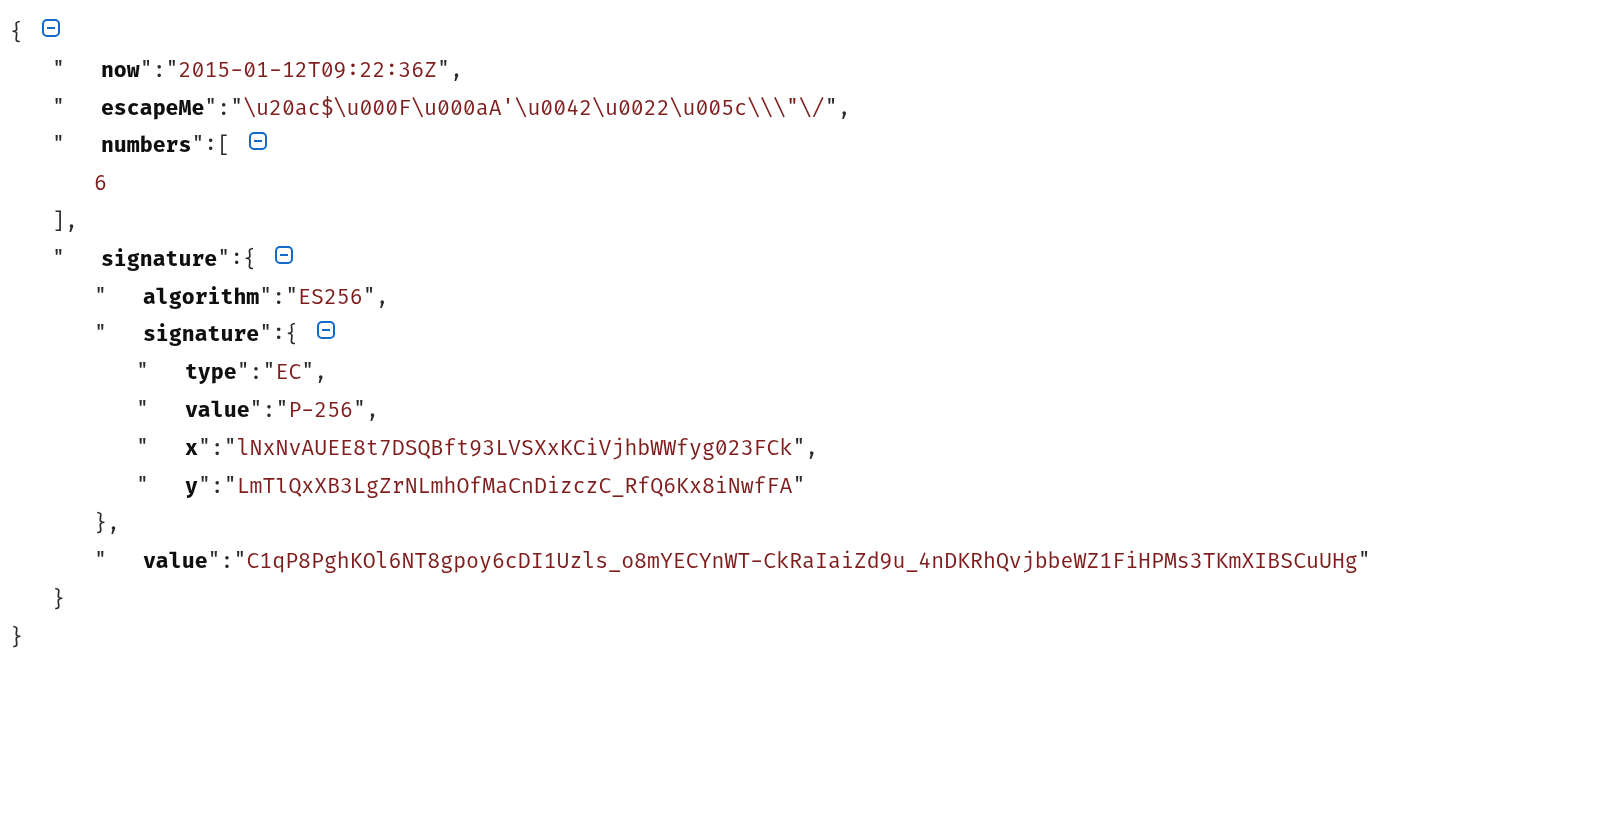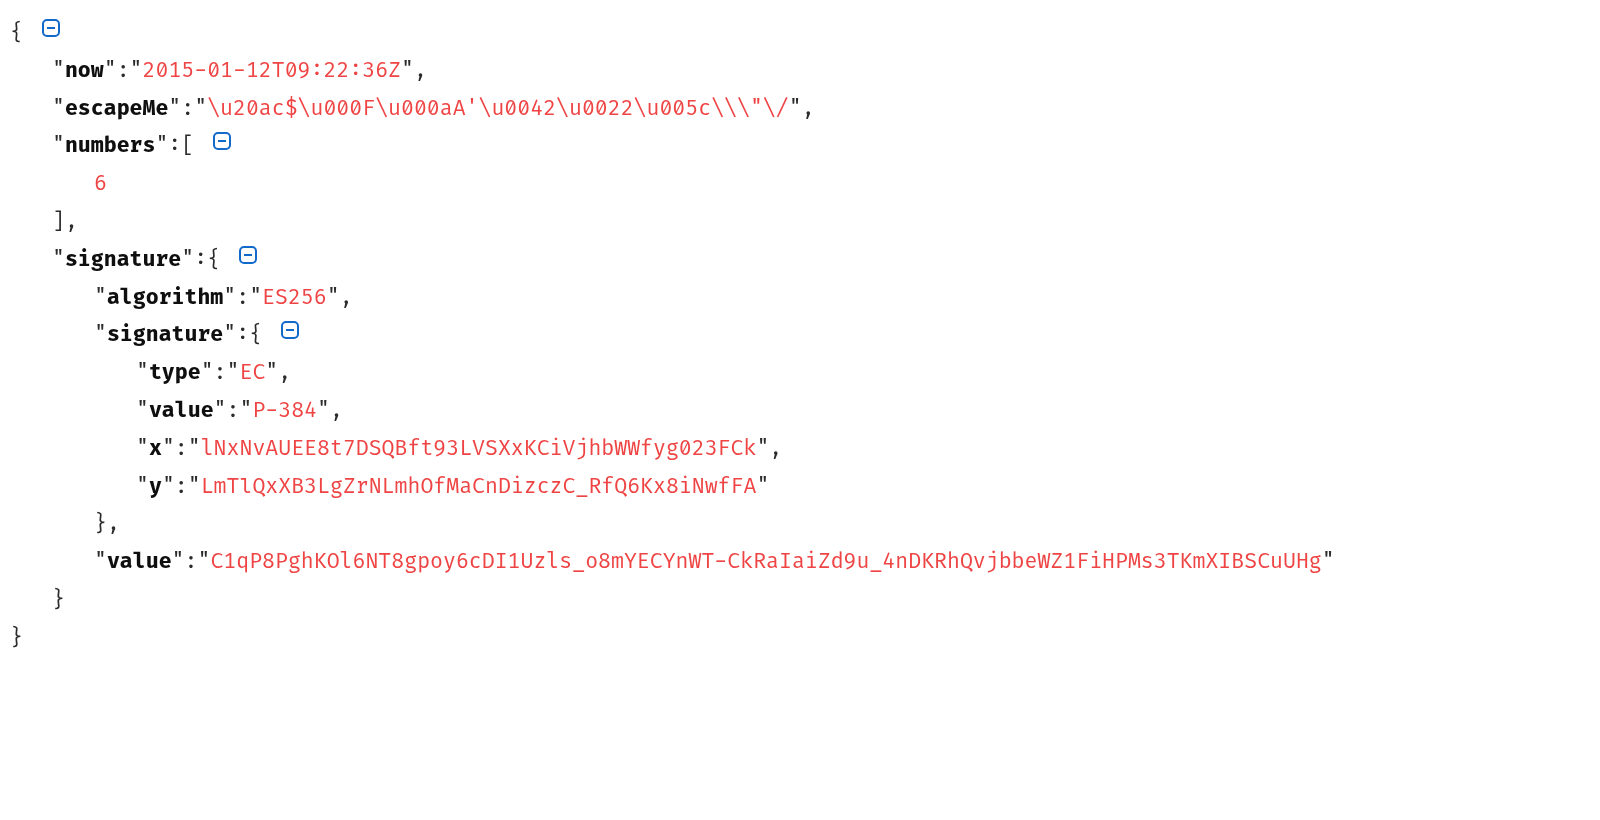--- a/index.html
+++ b/index.html
@@ -17,26 +17,27 @@
   }
   .line {
     display: block;
   }
   .i1 { padding-left: 42px; }
   .i2 { padding-left: 84px; }
   .i3 { padding-left: 126px; }
   .key {
     font-weight: 700;
     color: #0f0f0f;
+    margin-left: 36px;
   }
   .pun {
     color: #2b2b2b;
   }
   .str, .num {
-    color: #ef4444;
+    color: #7f1d1d;
     text-align: center;
   }
   .collapse-btn {
     display: inline-block;
     vertical-align: 2px;
     width: 18px;
     height: 18px;
     border: 2px solid #1169c9;
     border-radius: 5px;
     color: #1169c9;
@@ -103,21 +104,21 @@
   <span class="line i2">
     <span class="pun">"</span><span class="key">signature</span><span class="pun">"</span><span class="pun">:</span><span class="pun">{</span>
     <span class="collapse-btn"></span>
   </span>
 
   <span class="line i3">
     <span class="pun">"</span><span class="key">type</span><span class="pun">"</span><span class="pun">:</span><span class="pun">"</span><span class="str">EC</span><span class="pun">"</span><span class="pun">,</span>
   </span>
 
   <span class="line i3">
-    <span class="pun">"</span><span class="key">value</span><span class="pun">"</span><span class="pun">:</span><span class="pun">"</span><span class="str">P-384</span><span class="pun">"</span><span class="pun">,</span>
+    <span class="pun">"</span><span class="key">value</span><span class="pun">"</span><span class="pun">:</span><span class="pun">"</span><span class="str">P-256</span><span class="pun">"</span><span class="pun">,</span>
   </span>
 
   <span class="line i3">
     <span class="pun">"</span><span class="key">x</span><span class="pun">"</span><span class="pun">:</span><span class="pun">"</span><span class="str">lNxNvAUEE8t7DSQBft93LVSXxKCiVjhbWWfyg023FCk</span><span class="pun">"</span><span class="pun">,</span>
   </span>
 
   <span class="line i3">
     <span class="pun">"</span><span class="key">y</span><span class="pun">"</span><span class="pun">:</span><span class="pun">"</span><span class="str">LmTlQxXB3LgZrNLmhOfMaCnDizczC_RfQ6Kx8iNwfFA</span><span class="pun">"</span>
   </span>
 

